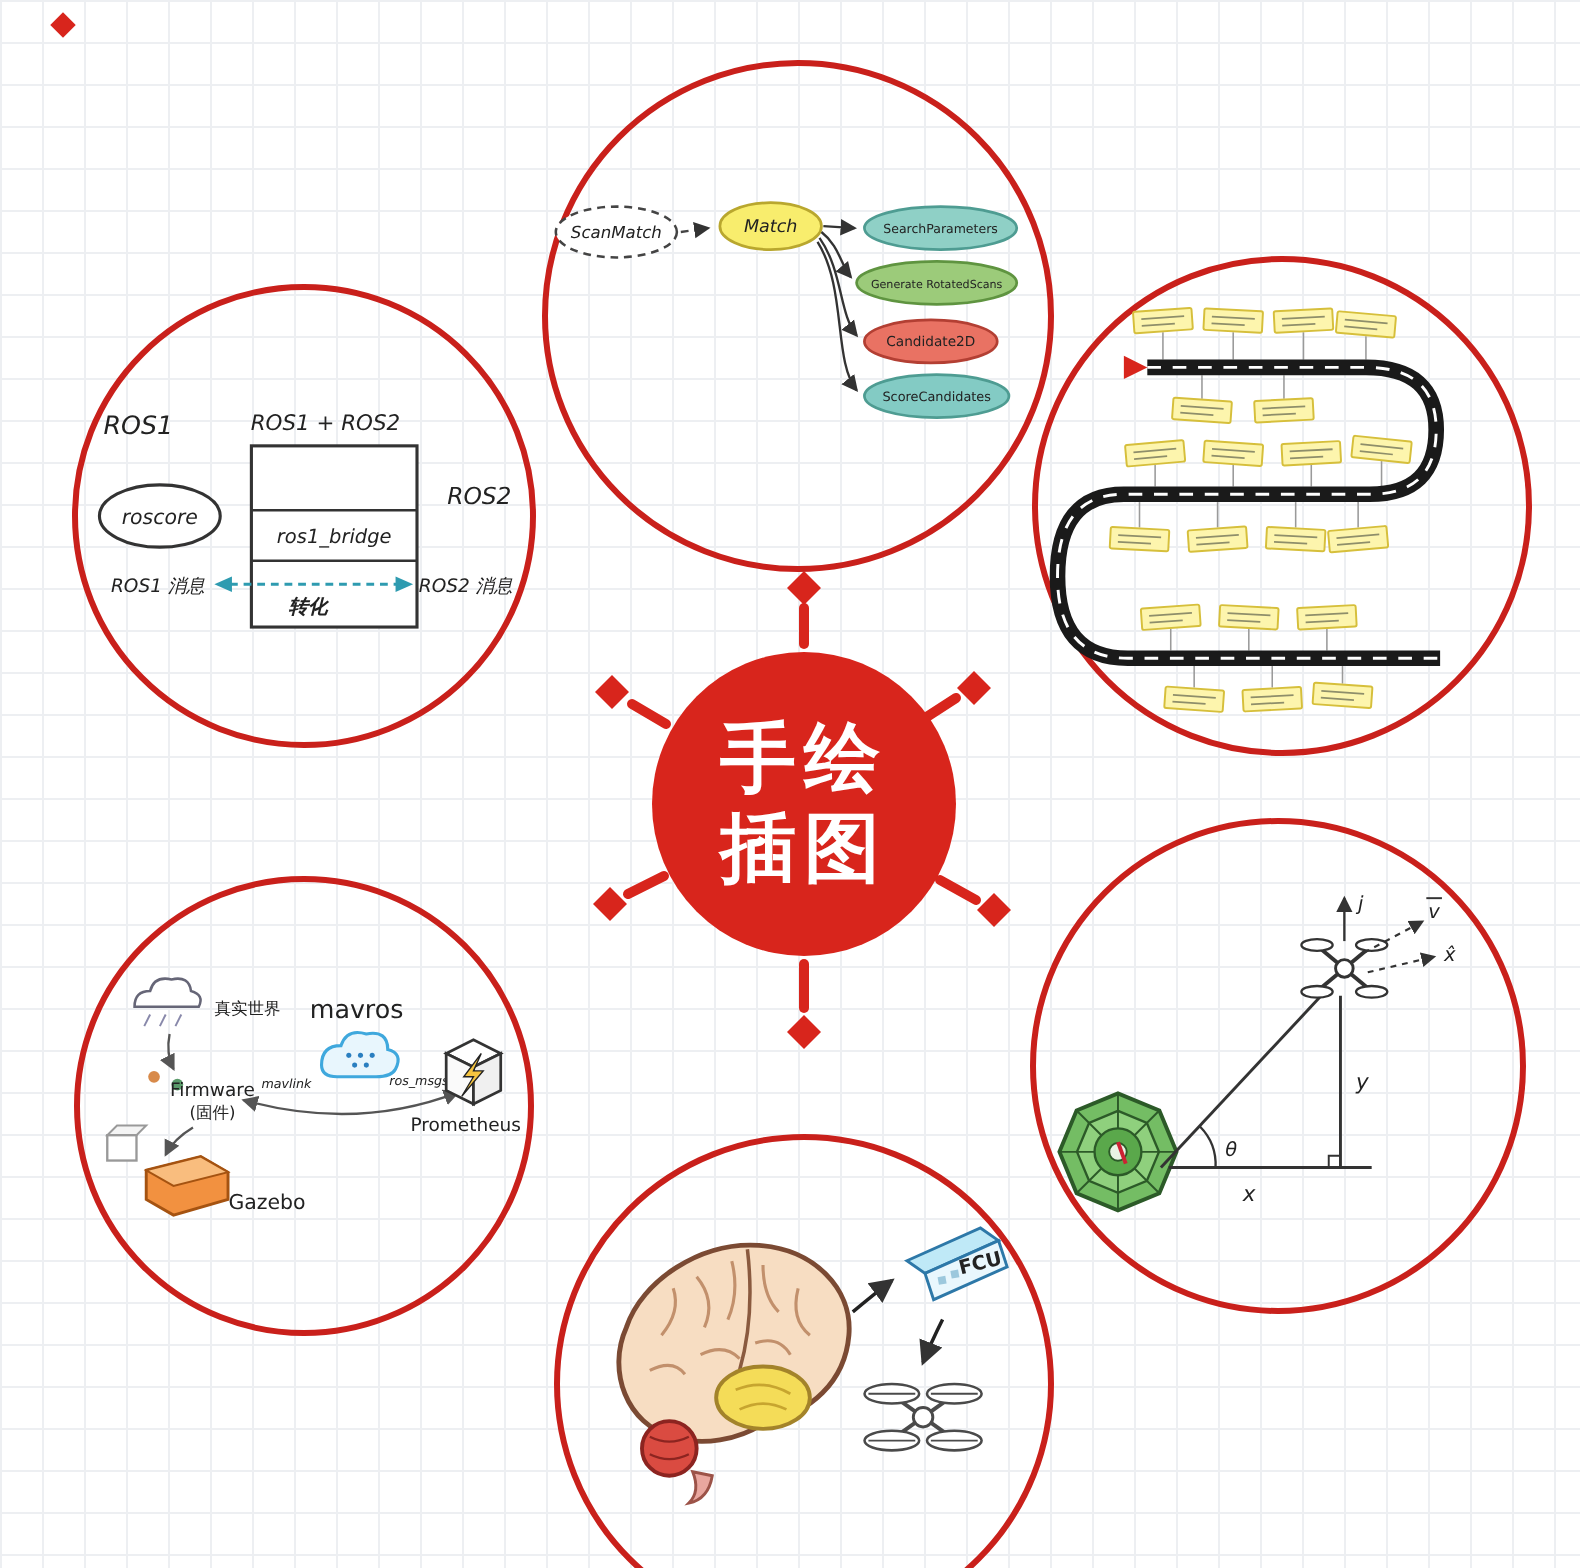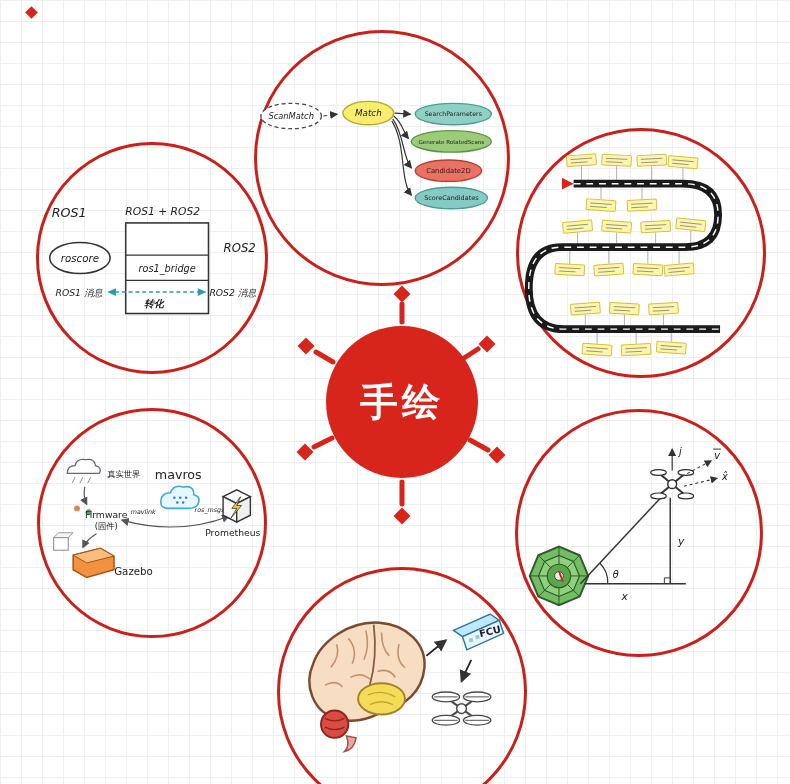--- a/index.html
+++ b/index.html
@@ -48,21 +48,21 @@
     <g fill="#d8251c">
       <rect x="396" y="288" width="12" height="12" transform="rotate(45 402 294)"></rect>
       <rect x="300" y="340" width="12" height="12" transform="rotate(45 306 346)"></rect>
       <rect x="481" y="338" width="12" height="12" transform="rotate(45 487 344)"></rect>
       <rect x="299" y="446" width="12" height="12" transform="rotate(45 305 452)"></rect>
       <rect x="491" y="449" width="12" height="12" transform="rotate(45 497 455)"></rect>
       <rect x="396" y="510" width="12" height="12" transform="rotate(45 402 516)"></rect>
     </g>
   </svg>
 
-  <div class="bubble" style="left:254px;top:30px;width:256px;height:256px;">
+  <div class="bubble" style="left:271px;top:30px;width:256px;height:256px;">
     <svg viewBox="0 0 256 256">
       <defs>
         <marker id="ahT" viewBox="0 0 8 8" markerWidth="8" markerHeight="8" refX="6" refY="4" orient="auto">
           <path d="M0,0.5 L7,4 L0,7.5 Z" fill="#333"></path>
         </marker>
       </defs>
       <ellipse cx="35" cy="85" rx="31" ry="13" fill="#fff" stroke="#444" stroke-width="1.3" stroke-dasharray="4 3"></ellipse>
       <text x="35" y="88" font-size="8.5" text-anchor="middle" font-style="italic">ScanMatch</text>
       <path d="M68,85 L82,83" stroke="#444" stroke-width="1.2" stroke-dasharray="4 3" fill="none" marker-end="url(#ahT)"></path>
       <ellipse cx="114" cy="82" rx="26" ry="12" stroke="#b9a72e" stroke-width="1.4" fill="#f8ed6d"></ellipse>
@@ -156,21 +156,21 @@
         <use href="#tn" transform="translate(68 182) rotate(-4)"></use>
           <use href="#tn" transform="translate(108 182) rotate(3)"></use>
         <use href="#tn" transform="translate(148 182) rotate(-3)"></use>
         <use href="#tn" transform="translate(80 224) rotate(4)"></use>
           <use href="#tn" transform="translate(120 224) rotate(-3)"></use>
         <use href="#tn" transform="translate(156 222) rotate(4)"></use>
       </g>
     </svg>
   </div>
 
-  <div class="bubble" style="left:37px;top:408px;width:230px;height:230px;">
+  <div class="bubble" style="left:37px;top:438px;width:230px;height:230px;">
     <svg viewBox="0 0 230 230">
       <defs>
         <marker id="ahM" viewBox="0 0 8 8" markerWidth="8" markerHeight="8" refX="6" refY="4" orient="auto-start-reverse">
           <path d="M0,0.5 L7,4 L0,7.5 Z" fill="#555"></path>
         </marker>
       </defs>
       <path d="M28,64 Q28,56 36,56 Q38,48 47,50 Q56,48 57,56 Q64,58 61,64 Z" fill="#fff" stroke="#667" stroke-width="1.3"></path>
       <g stroke="#88a" stroke-width="1">
         <line x1="36" y1="68" x2="33" y2="74"></line>
           <line x1="44" y1="68" x2="41" y2="74"></line>
@@ -311,15 +311,16 @@
         <line x1="190" y1="130" x2="214" y2="130" stroke-width="1"></line>
         <line x1="158" y1="154" x2="182" y2="154" stroke-width="1"></line>
         <line x1="190" y1="154" x2="214" y2="154" stroke-width="1"></line>
         <circle cx="186" cy="142" r="5" fill="#ffffff" stroke-width="1.5"></circle>
       </g>
     </svg>
   </div>
 
   <div class="center-badge">
     <span>手绘</span>
+    <span>插图</span>
   </div>
 
 </div>
 
 </body></html>

